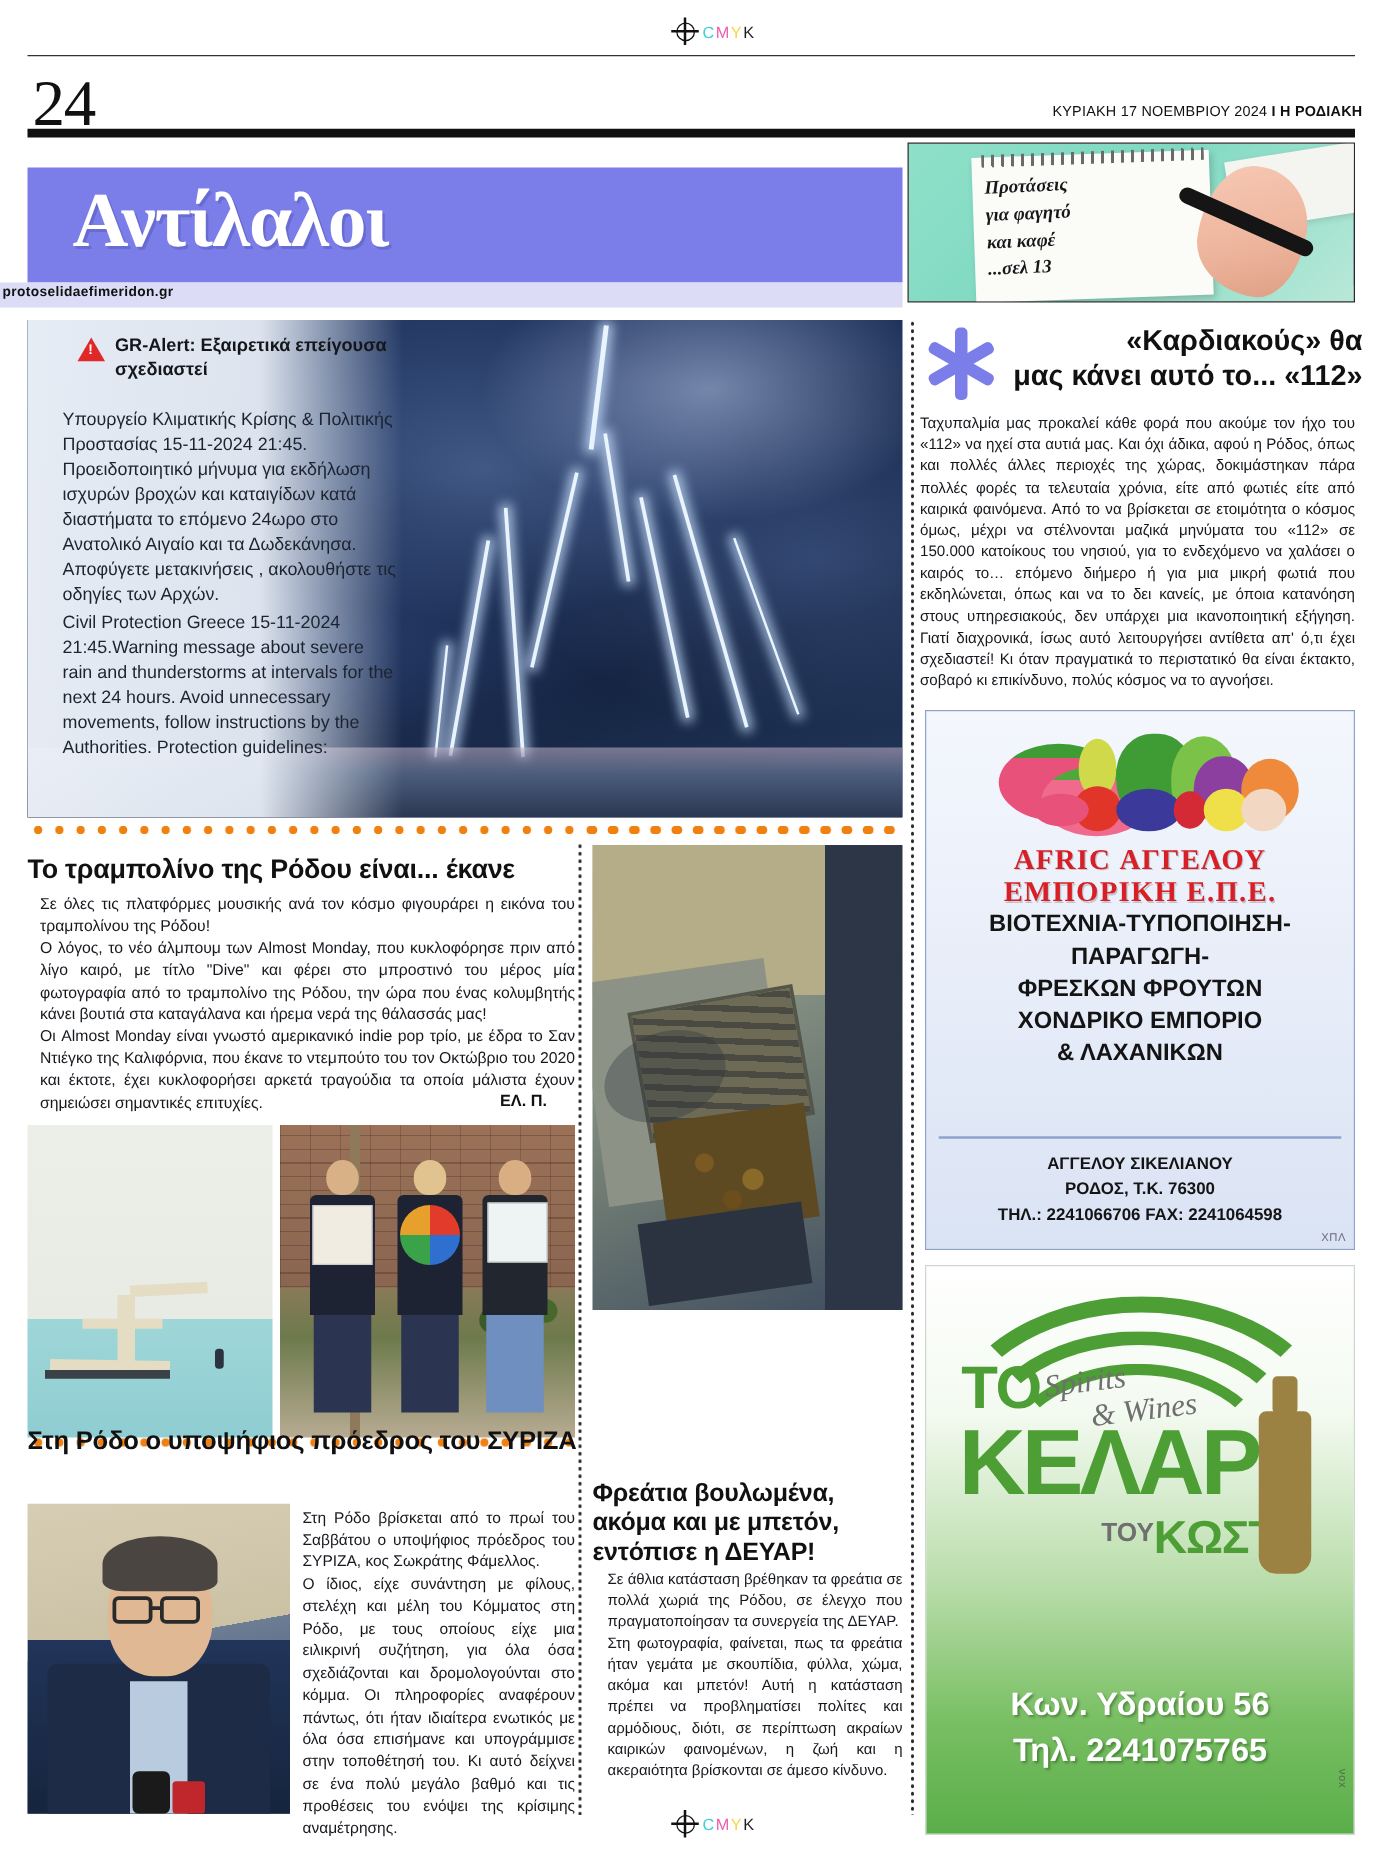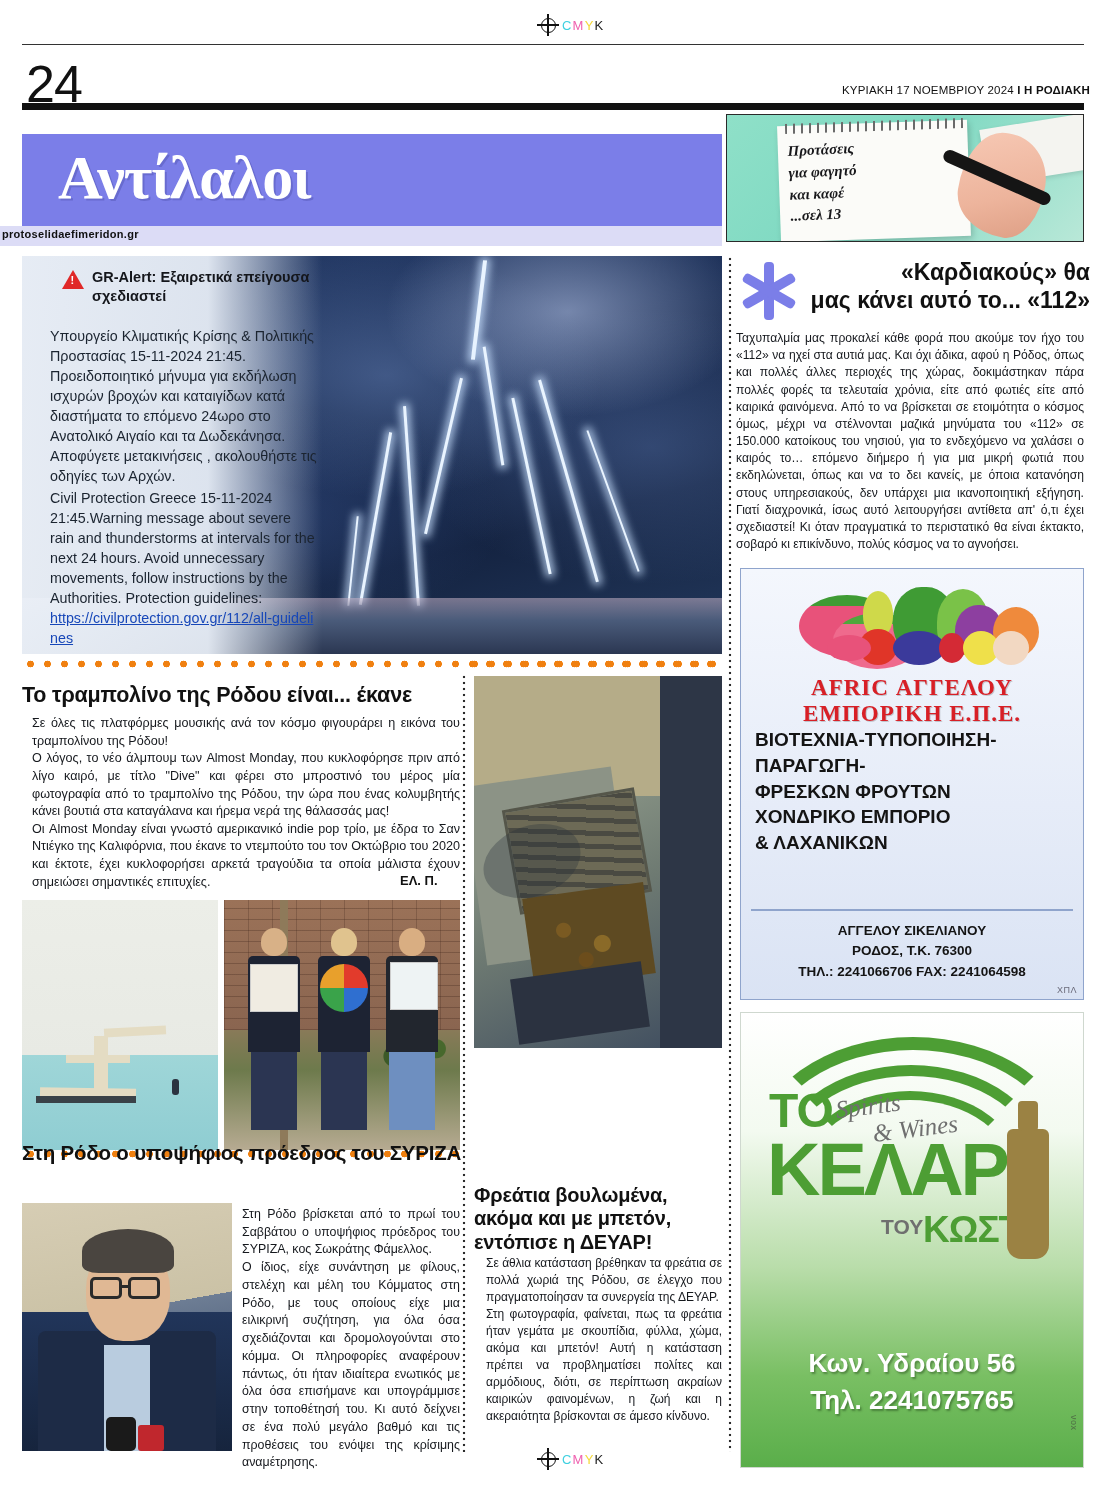--- a/index.html
+++ b/index.html
@@ -36,21 +36,21 @@
   .cmyk .c { color: #3fd0e0; }
   .cmyk .m { color: #ef5fae; }
   .cmyk .y { color: #f4d83c; }
   .cmyk .k { color: #222; }
 
   
   .page-number {
     position: absolute; left: 26px; top: 58px;
     font-size: 52px; font-weight: 300; color: #111;
     letter-spacing: -1px; line-height: 1;
-    font-family: Liberation Sans, sans-serif;
+    font-family: Liberation Serif, serif;
   }
   .dateline {
     position: absolute; right: 14px; top: 84px;
     font-size: 11.5px; color: #111; letter-spacing: .2px;
     white-space: nowrap;
   }
   .dateline .bold { font-weight: bold; }
   .rule-thick {
     position: absolute; left: 22px; top: 103px;
     width: 1062px; height: 7px; background: #111;
@@ -267,21 +267,21 @@
   .afric-fruit { position:absolute; border-radius:50%; }
   .afric-logo {
     position:absolute; left:0; right:0; top: 106px; text-align:center;
     font-family:"Liberation Serif", serif;
     font-size: 23px; font-weight: bold; color:#d81f26;
     letter-spacing: 1px;
     text-shadow: 1px 1px 0 rgba(0,0,0,.18);
   }
   .afric-body {
     position:absolute; left: 14px; right: 14px; top: 158px;
-    text-align:left; font-weight:bold; font-size: 19px;
+    text-align:center; font-weight:bold; font-size: 19px;
     color:#141414; line-height: 1.36;
   }
   .afric-divider {
     position:absolute; left: 10px; right: 10px; top: 340px;
     height: 1.5px; background:#8fa4cc;
   }
   .afric-contact {
     position:absolute; left: 10px; right: 10px; top: 352px;
     text-align:center; font-size: 13.5px; font-weight: bold;
     color:#141414; line-height: 1.5;
@@ -407,21 +407,20 @@
     <div class="lg-sea"></div>
     <div class="alert-overlay"></div>
 
     <div class="alert-head">
       <div class="warn-tri"></div>
       <div class="alert-head-text">GR-Alert: Εξαιρετικά επείγουσα σχεδιαστεί</div>
     </div>
     <div class="alert-body">
       <div style="margin-bottom:2px;">Υπουργείο Κλιματικής Κρίσης &amp; Πολιτικής Προστασίας 15-11-2024 21:45. Προειδοποιητικό μήνυμα για εκδήλωση ισχυρών βροχών και καταιγίδων κατά διαστήματα το επόμενο 24ωρο στο Ανατολικό Αιγαίο και τα Δωδεκάνησα. Αποφύγετε μετακινήσεις , ακολουθήστε τις οδηγίες των Αρχών.</div>
       <div>Civil Protection Greece 15-11-2024 21:45.Warning message about severe rain and thunderstorms at intervals for the next 24 hours. Avoid unnecessary movements, follow instructions by the Authorities. Protection guidelines:</div>
-      <div class="alert-link">https://civilprotection.gov.gr/112/all-guidelines</div>
     </div>
   </div>
 
   <div class="ast-icon" style="left:740px; top:262px;">
       <span></span>
       <span></span>
       <span></span>
     </div>
   <div class="art-head-right">
     <div>«Καρδιακούς» θα</div>

